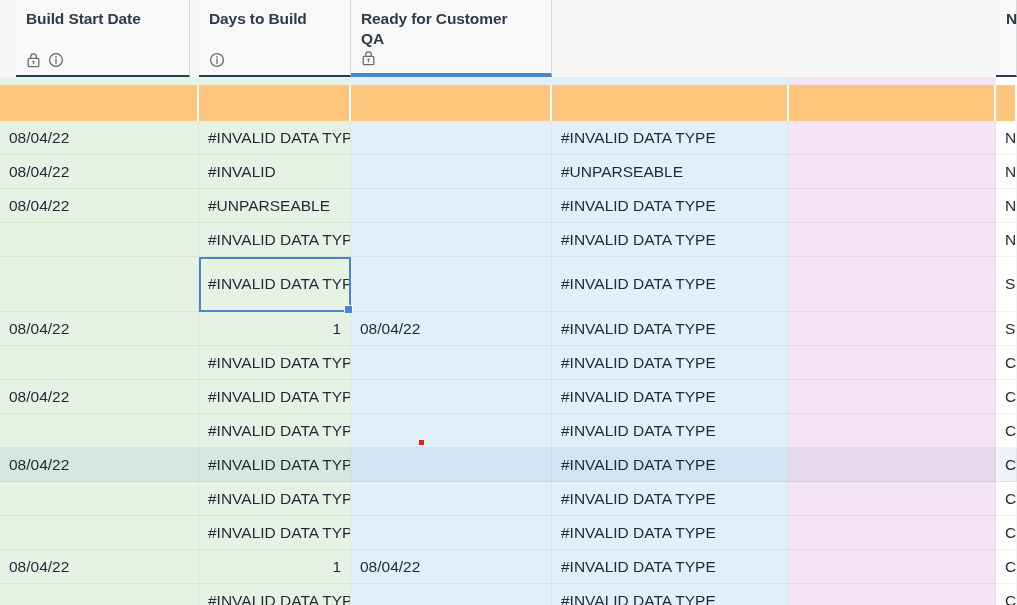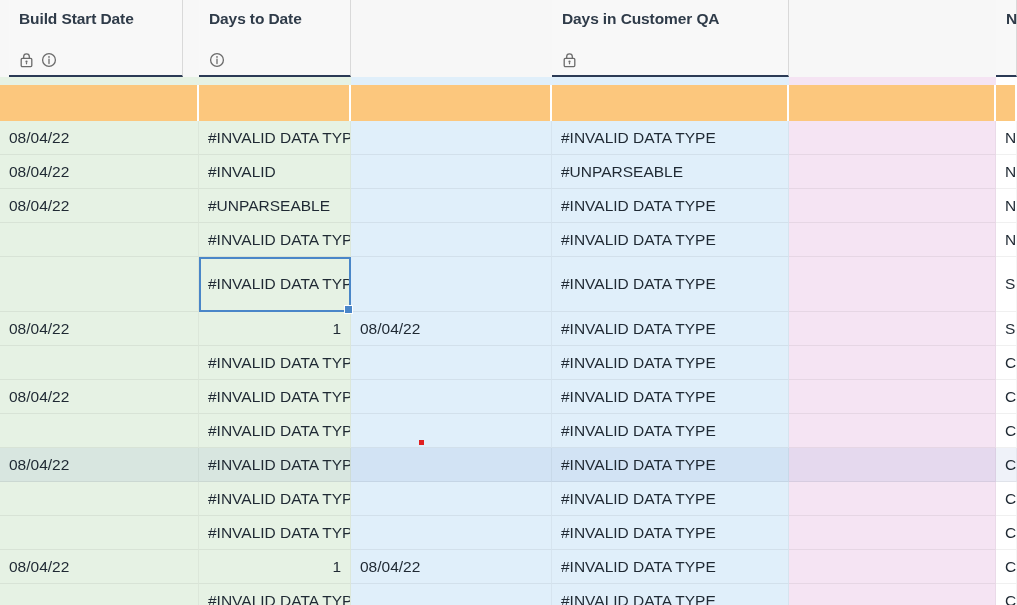--- a/index.html
+++ b/index.html
@@ -238,54 +238,55 @@
       <div class="cell" style="left: 996px; top: 550px; width: 21px; height: 34px;">Ca</div>
       <div class="cell" style="left: 0px; top: 584px; width: 199px; height: 34px;"></div>
       <div class="cell" style="left: 199px; top: 584px; width: 152px; height: 34px;">#INVALID DATA TYPE</div>
       <div class="cell" style="left: 351px; top: 584px; width: 201px; height: 34px;"></div>
       <div class="cell" style="left: 552px; top: 584px; width: 237px; height: 34px;">#INVALID DATA TYPE</div>
       <div class="cell" style="left: 789px; top: 584px; width: 207px; height: 34px;"></div>
       <div class="cell" style="left: 996px; top: 584px; width: 21px; height: 34px;">Ca</div>
     </div>
 
   <div class="header-row" id="header-row">
-      <div class="hcell" style="left: 9px; width: 174px; border-bottom-color: rgb(43, 58, 85);">
+      <div class="hcell" style="left: 16px; width: 174px; border-bottom-color: rgb(43, 58, 85);">
         <div class="hlabel">Build Start Date</div>
         <div class="hicons">
           <span>
             <svg width="15" height="16" viewBox="0 0 15 16" fill="none" stroke="#6b6b6b" stroke-width="1.3">
               <rect x="2.2" y="6.4" width="10.6" height="8.2" rx="1.1"></rect>
               <path d="M4.7 6.4V4.6a2.8 2.8 0 0 1 5.6 0v1.8"></path>
               <circle cx="7.5" cy="9.6" r="1.1" fill="#6b6b6b" stroke="none"></circle>
               <path d="M7.5 10.4v1.9" stroke-width="1.2"></path>
             </svg>
           </span>
           <span>
             <svg width="16" height="16" viewBox="0 0 16 16" fill="none" stroke="#6b6b6b" stroke-width="1.3">
               <circle cx="8" cy="8" r="6.4"></circle>
               <circle cx="8" cy="4.9" r="0.85" fill="#6b6b6b" stroke="none"></circle>
               <path d="M8 7.1v4.4" stroke-linecap="round"></path>
             </svg>
           </span>
         </div>
       </div>
       <div class="hcell" style="left: 199px; width: 152px; border-bottom-color: rgb(43, 58, 85);">
-        <div class="hlabel">Days to Date</div>
+        <div class="hlabel">Days to Build</div>
         <div class="hicons">
           <span>
             <svg width="16" height="16" viewBox="0 0 16 16" fill="none" stroke="#6b6b6b" stroke-width="1.3">
               <circle cx="8" cy="8" r="6.4"></circle>
               <circle cx="8" cy="4.9" r="0.85" fill="#6b6b6b" stroke="none"></circle>
               <path d="M8 7.1v4.4" stroke-linecap="round"></path>
             </svg>
           </span>
         </div>
       </div>
-      <div class="hcell" style="left: 552px; width: 237px; border-bottom-color: rgb(43, 58, 85);">
-        <div class="hlabel">Days in Customer QA</div>
+      <div class="hcell active" style="left: 351px; width: 201px; border-bottom-color: rgb(74, 134, 200);">
+        <div class="hlabel">Ready for Customer
+QA</div>
         <div class="hicons">
           <span>
             <svg width="15" height="16" viewBox="0 0 15 16" fill="none" stroke="#6b6b6b" stroke-width="1.3">
               <rect x="2.2" y="6.4" width="10.6" height="8.2" rx="1.1"></rect>
               <path d="M4.7 6.4V4.6a2.8 2.8 0 0 1 5.6 0v1.8"></path>
               <circle cx="7.5" cy="9.6" r="1.1" fill="#6b6b6b" stroke="none"></circle>
               <path d="M7.5 10.4v1.9" stroke-width="1.2"></path>
             </svg>
           </span>
         </div>

